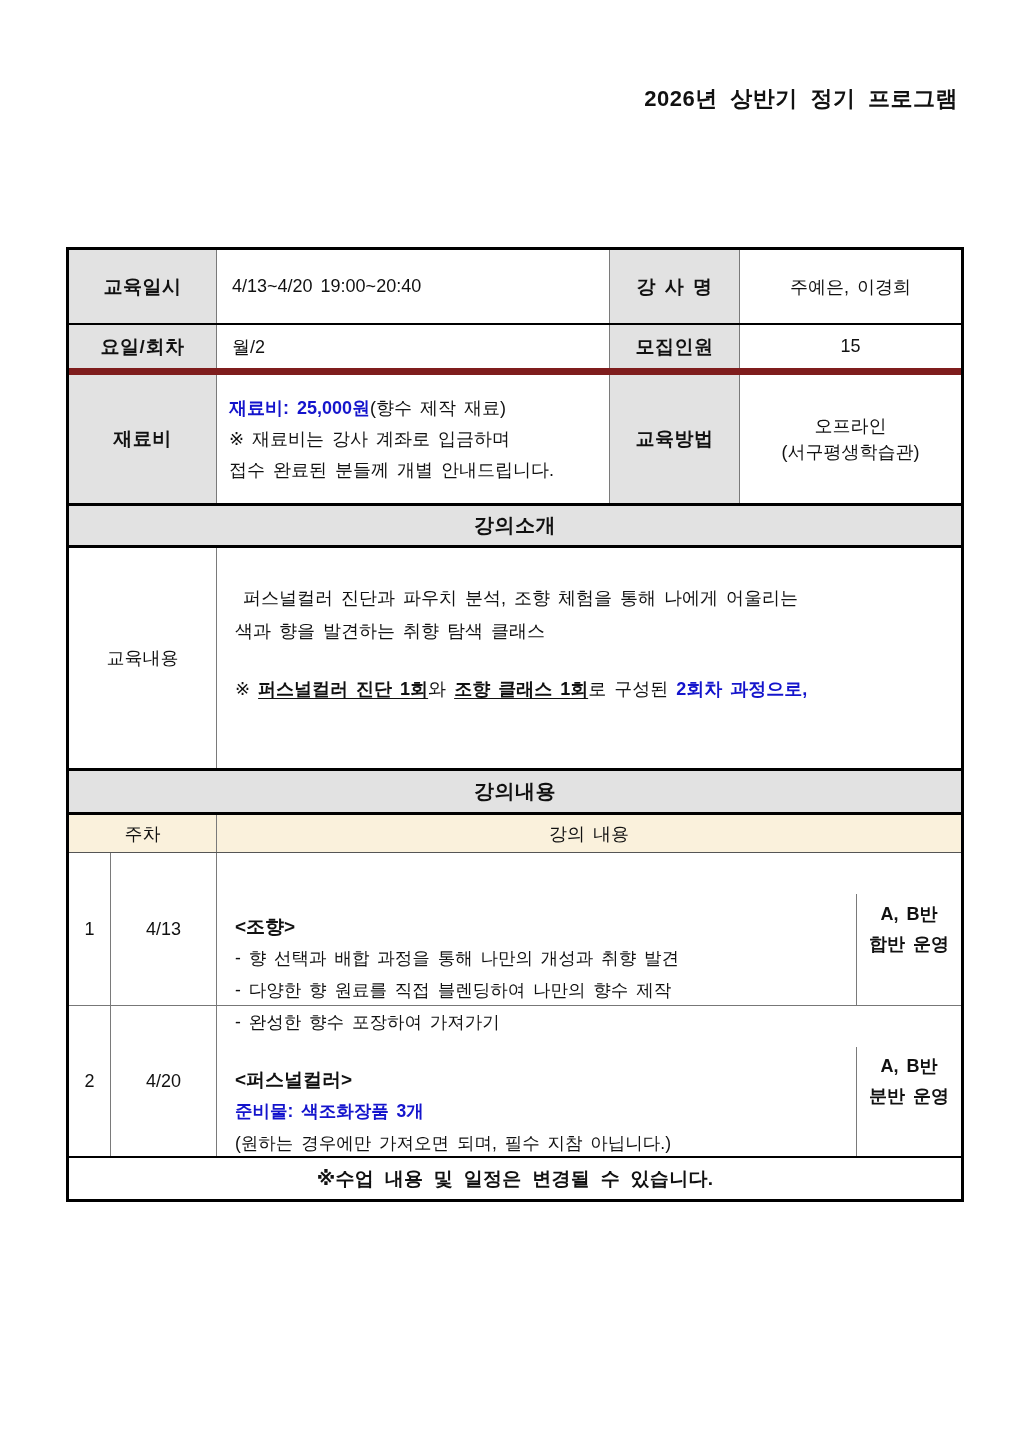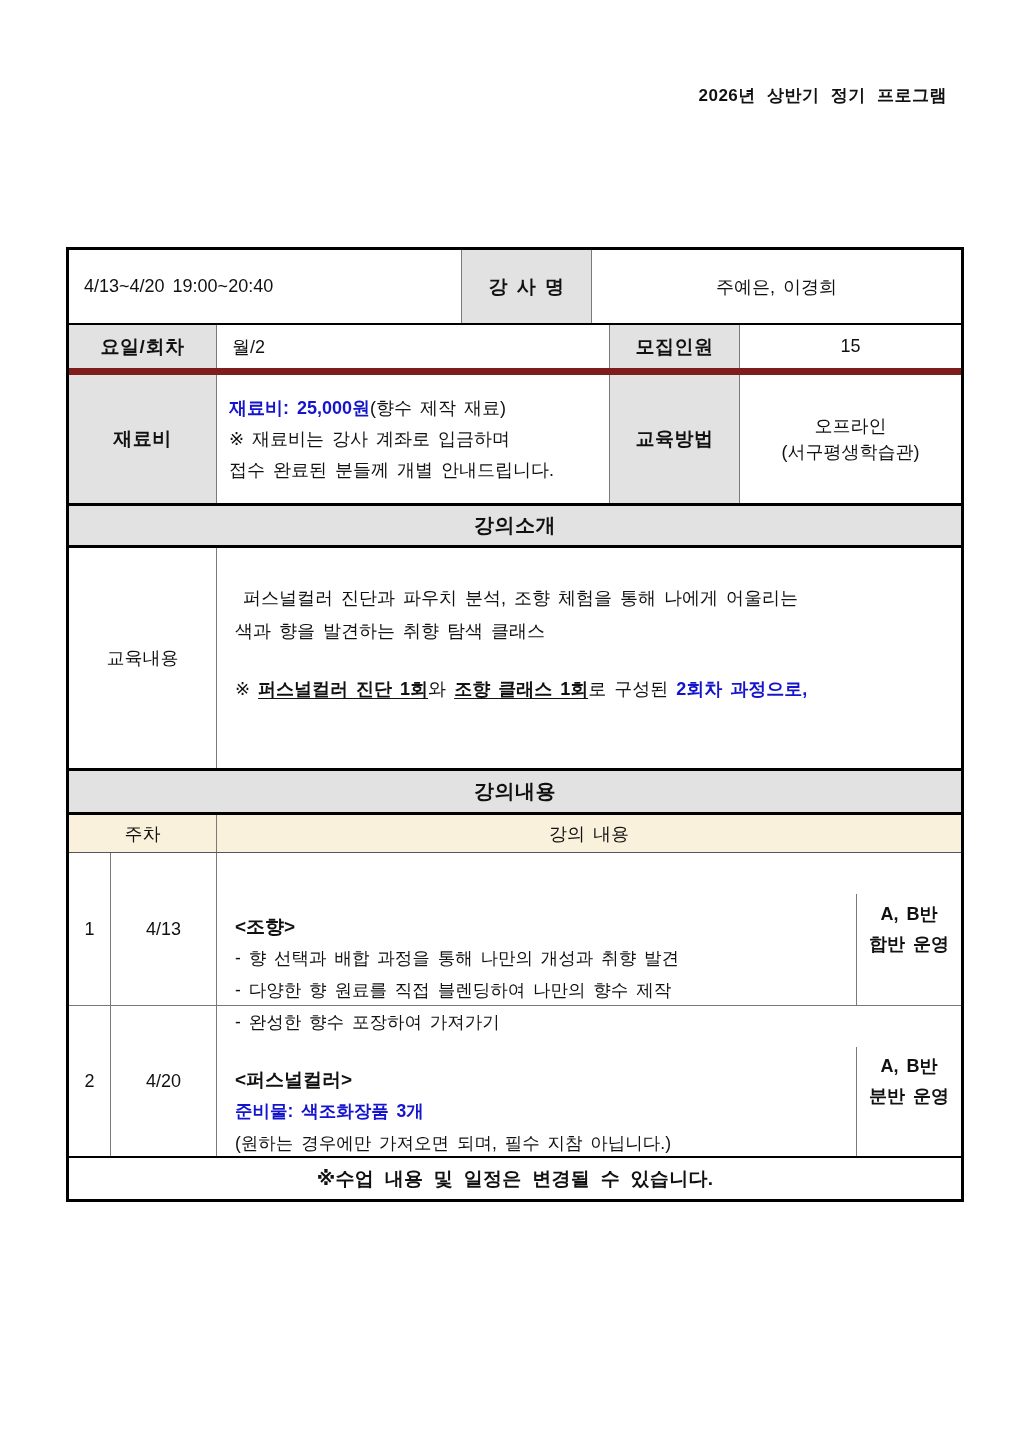--- a/index.html
+++ b/index.html
@@ -6,22 +6,22 @@
   .page{
     position:relative;
     width:1024px;height:1448px;
     background:#ffffff;
     font-family:"Liberation Sans","DejaVu Sans",sans-serif;
     color:#111;
     overflow:hidden;
   }
   .top-header{
     position:absolute;
-    top:84px;right:77px;
-    font-size:17px;font-weight:bold;
+    top:84px;right:66px;
+    font-size:22px;font-weight:bold;
     letter-spacing:0.5px;word-spacing:6px;
     color:#111;
   }
   .doc-title{
     position:absolute;
     top:140px;left:0;width:100%;
     margin:0;text-align:center;
     font-size:33px;font-weight:bold;
     letter-spacing:1px;word-spacing:12px;
     color:#000;
@@ -105,20 +105,21 @@
 <body>
 
 <div class="page">
 
   <div class="top-header">2026년 상반기 정기 프로그램</div>
 
 
   <div class="doc-table">
 
     <div class="row rowA">
+      <div class="cell label w1">교육일시</div>
       <div class="cell value w2 left">4/13~4/20  19:00~20:40</div>
       <div class="cell label w3">강 사 명</div>
       <div class="cell value w4 last">주예은, 이경희</div>
     </div>
 
     <div class="row rowB">
       <div class="cell label w1">요일/회차</div>
       <div class="cell value w2 left">월/2</div>
       <div class="cell label w3">모집인원</div>
       <div class="cell value w4 last">15</div>

